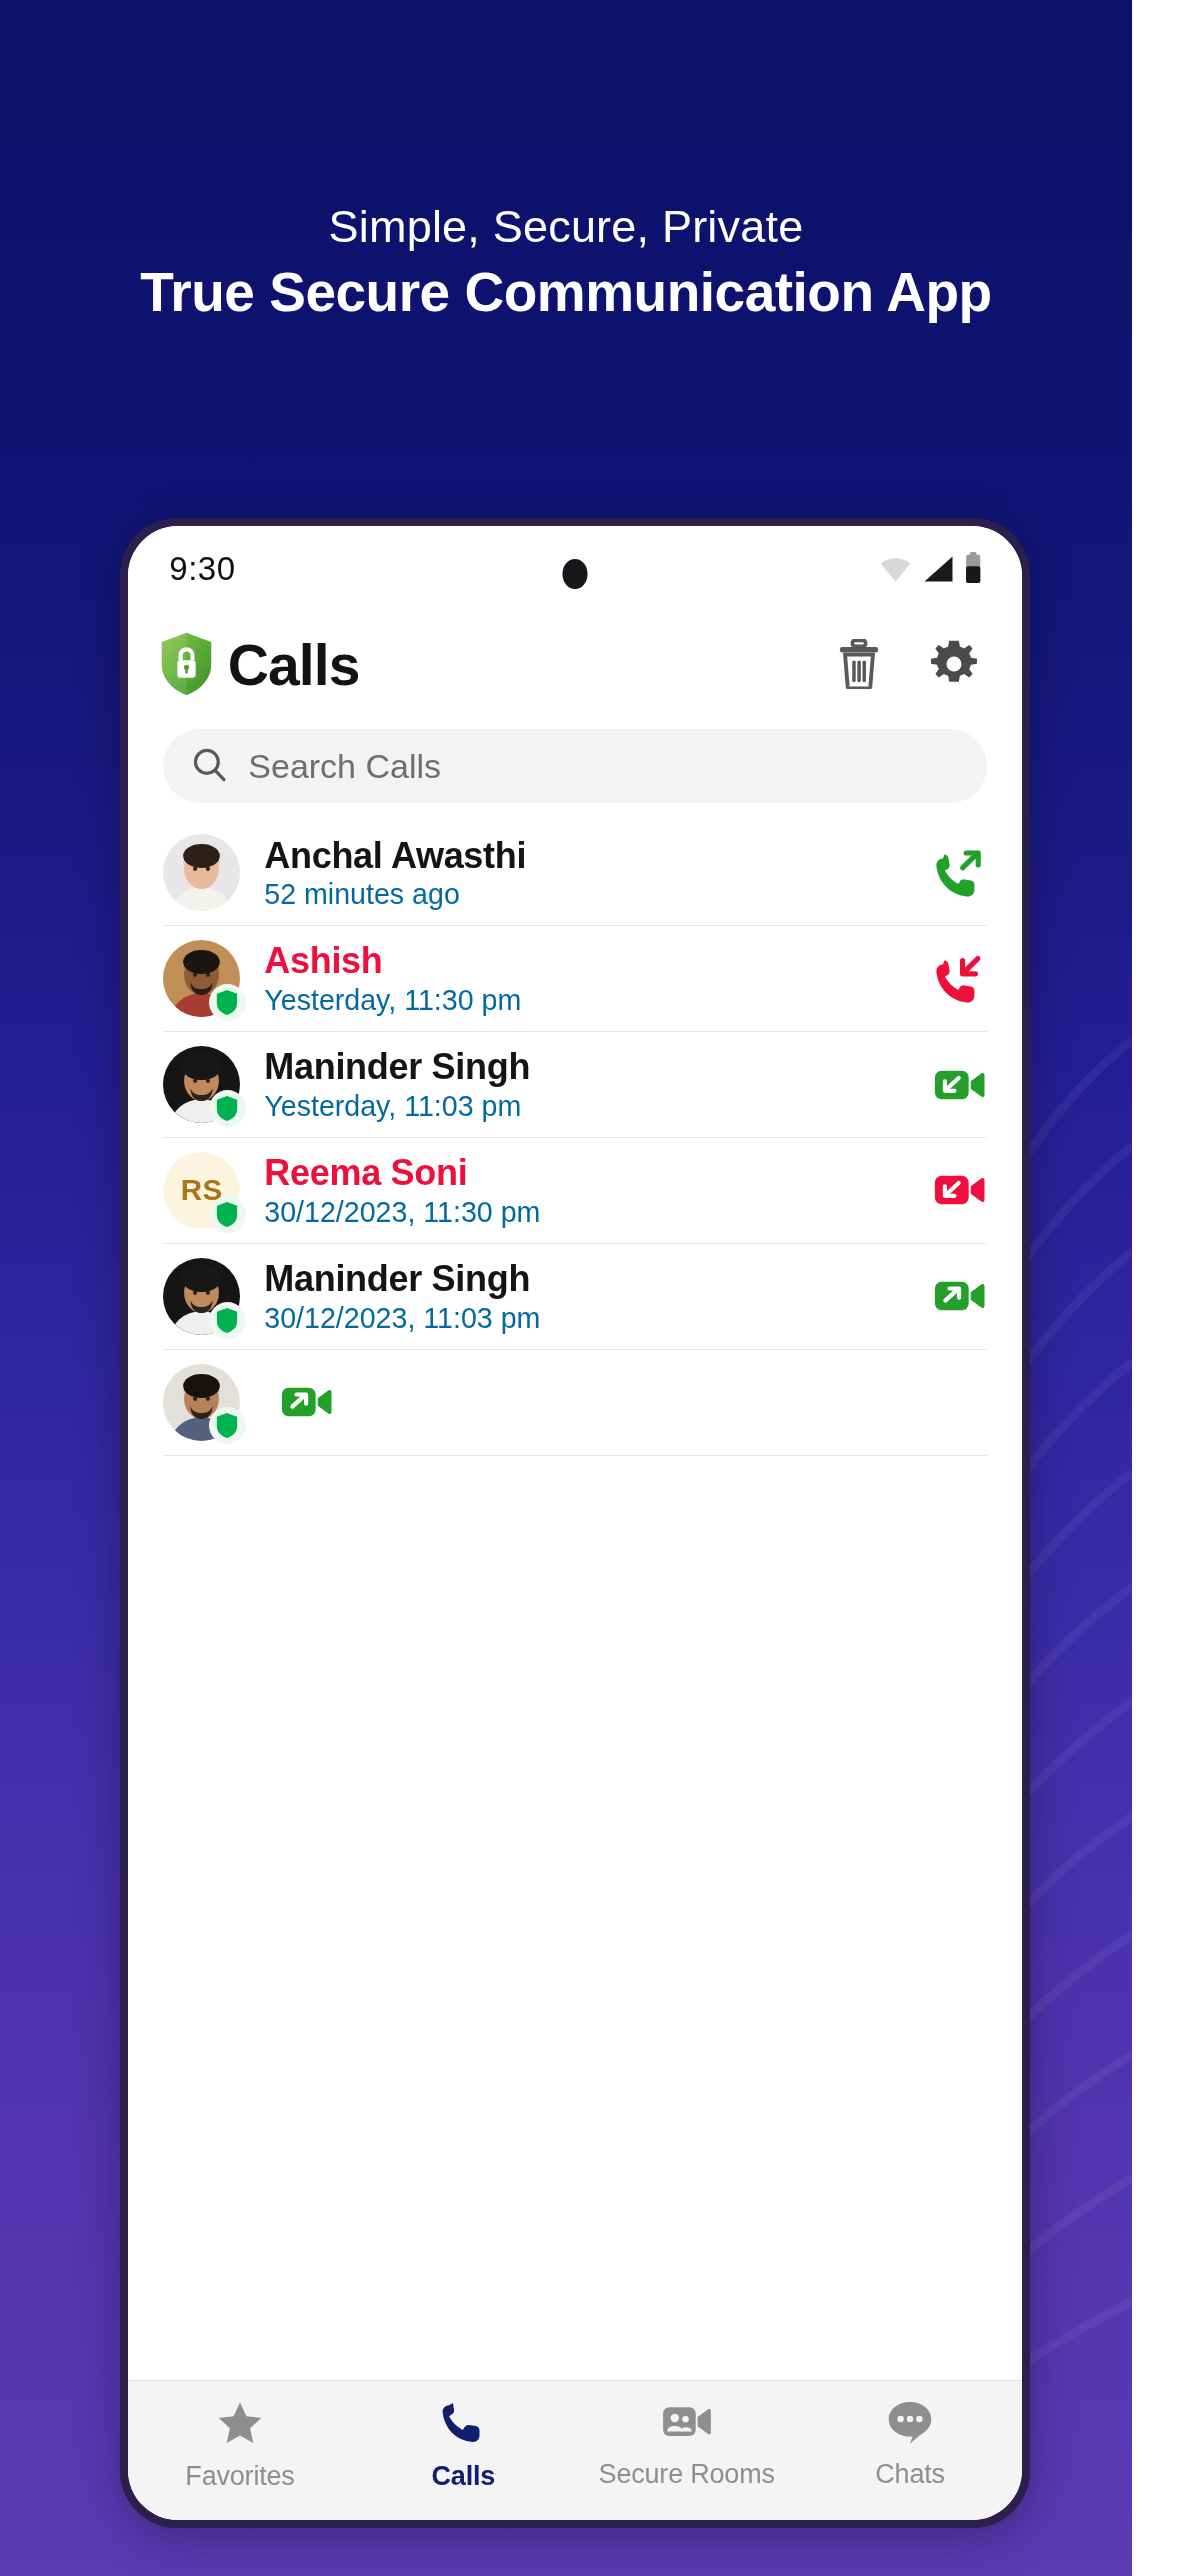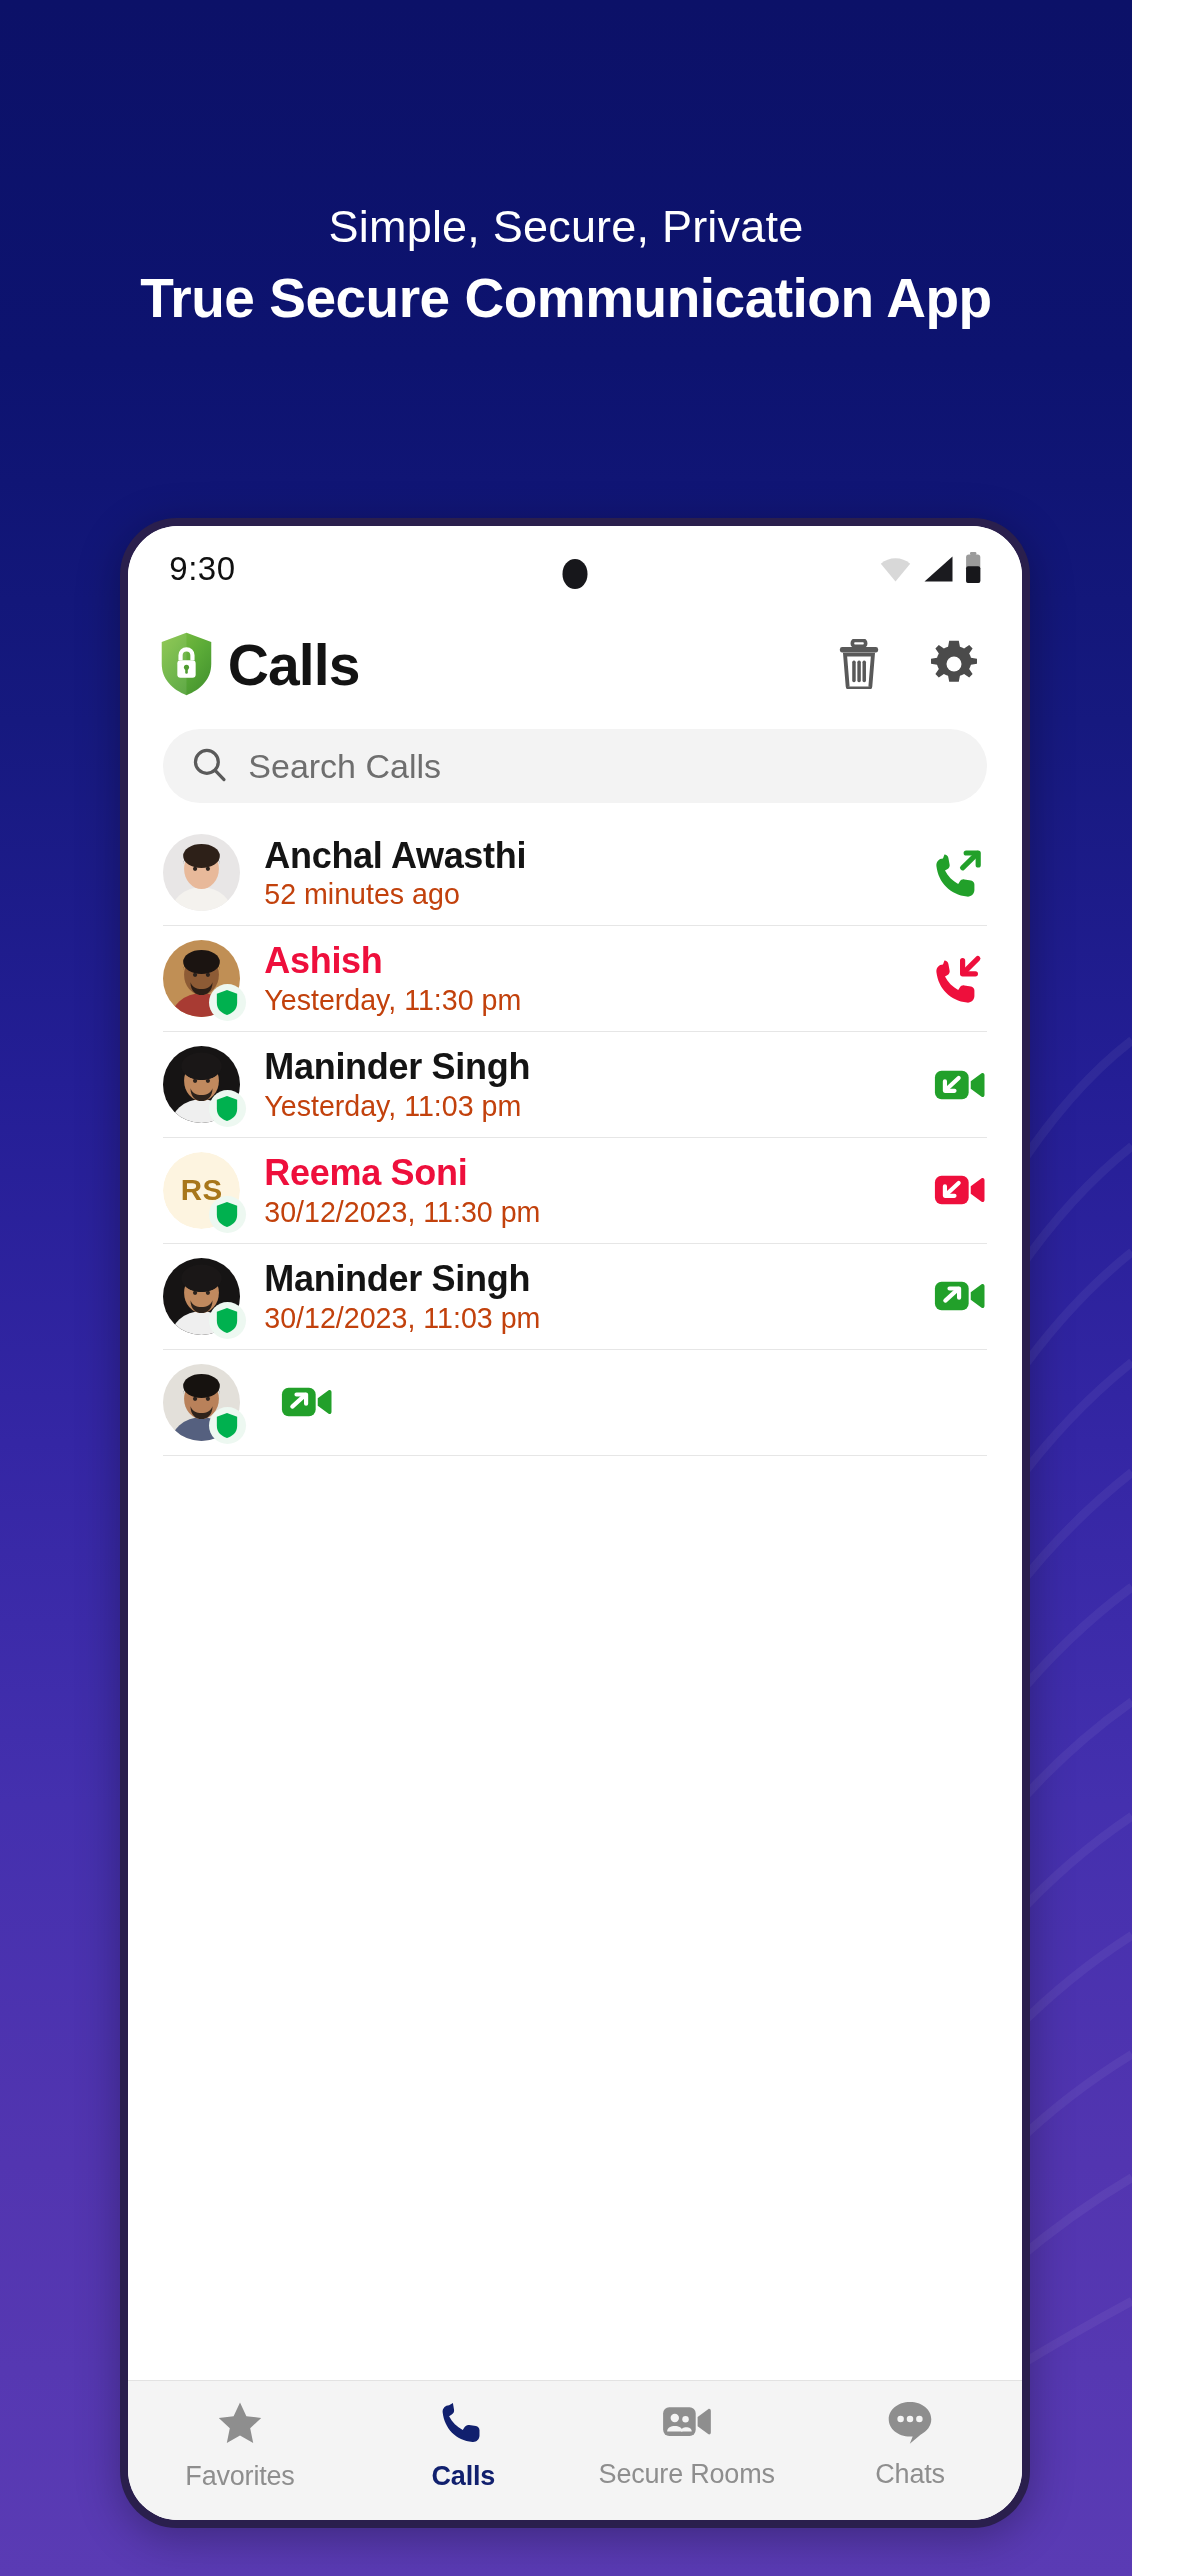--- a/index.html
+++ b/index.html
@@ -35,21 +35,21 @@
     top: 201px;
     text-align: center;
     color: #ffffff;
     font-size: 45px;
     font-weight: 400;
     letter-spacing: 0.2px;
   }
   .promo-title {
     position: absolute;
     left: 0; right: 0;
-    top: 266px;
+    top: 260px;
     text-align: center;
     color: #ffffff;
     font-size: 55px;
     font-weight: bold;
     letter-spacing: -0.5px;
   }
 
   
   #phone {
     position: absolute;
@@ -216,21 +216,21 @@
     font-size: 36px;
     font-weight: bold;
     color: #141414;
     letter-spacing: -0.3px;
     line-height: 1.05;
     white-space: nowrap;
   }
   .row-name.missed { color: #ee0f3c; }
   .row-time {
     font-size: 28.6px;
-    color: #c2410c;
+    color: #0369a1;
     line-height: 1.05;
     white-space: nowrap;
   }
   .row-icon {
     flex: 0 0 auto;
     width: 55px;
     display: flex;
     align-items: center;
     justify-content: center;
     margin-left: 14.7px;

